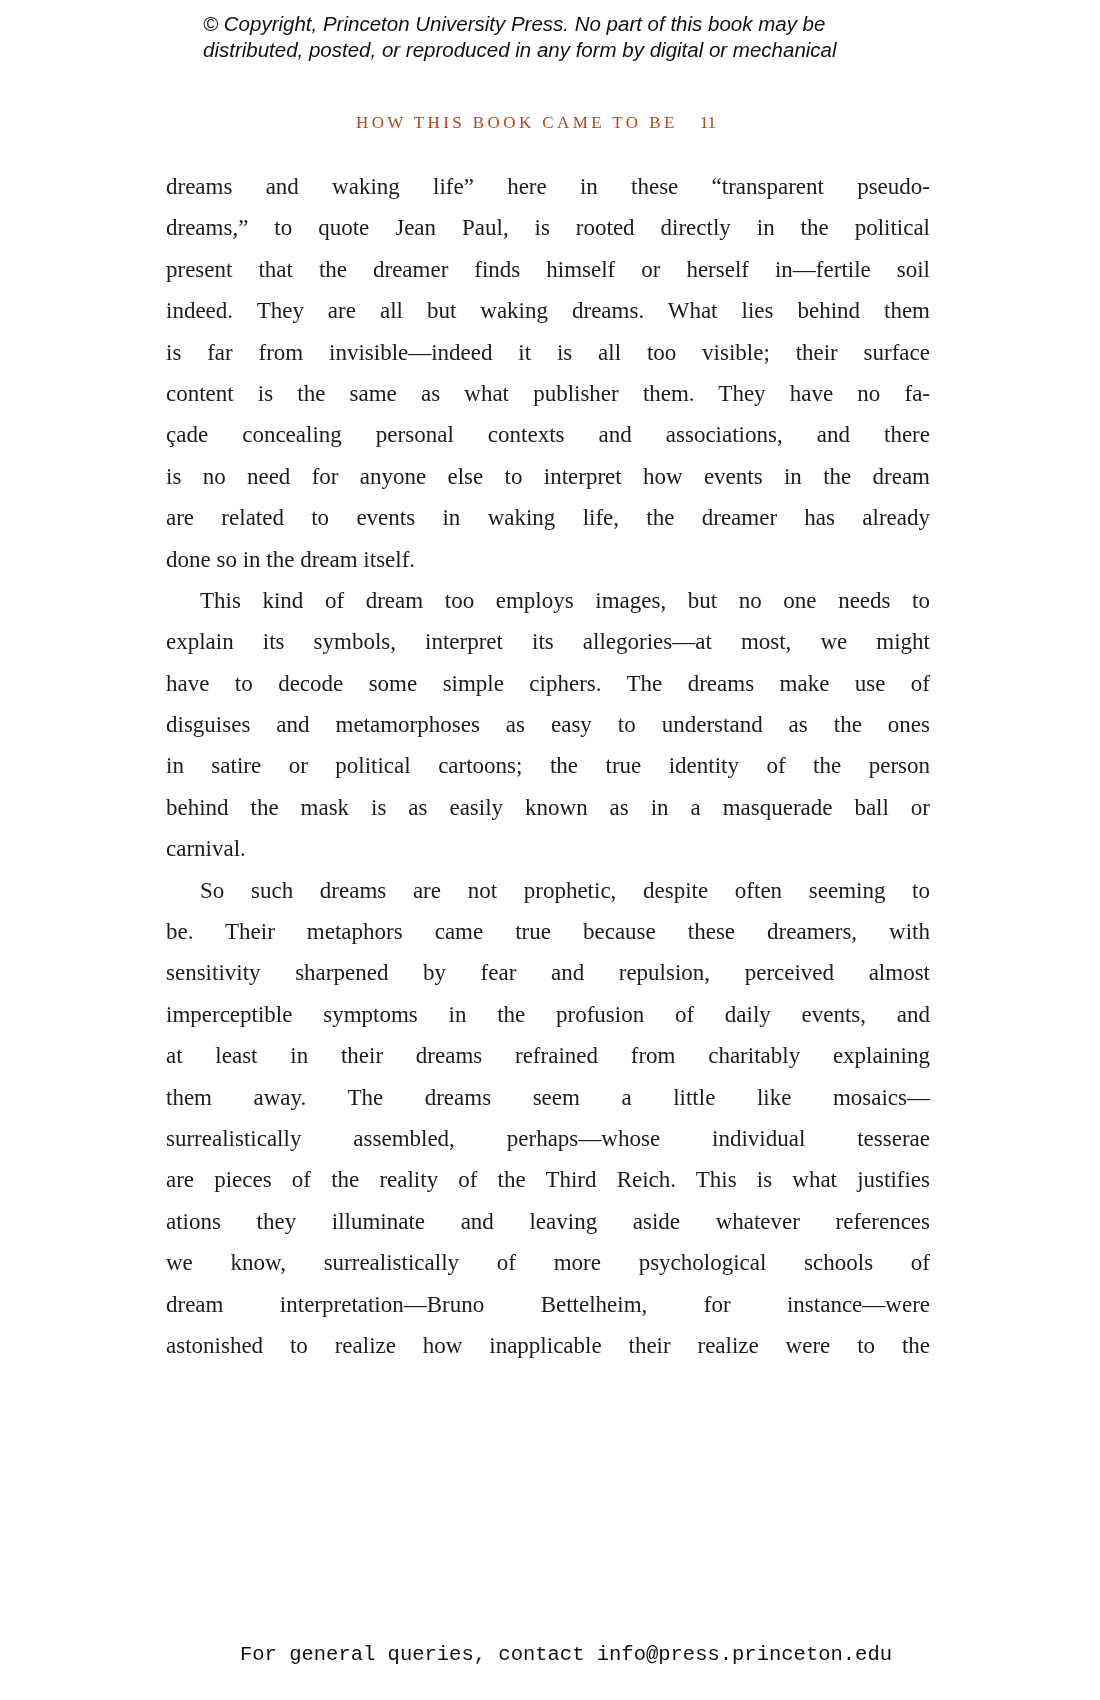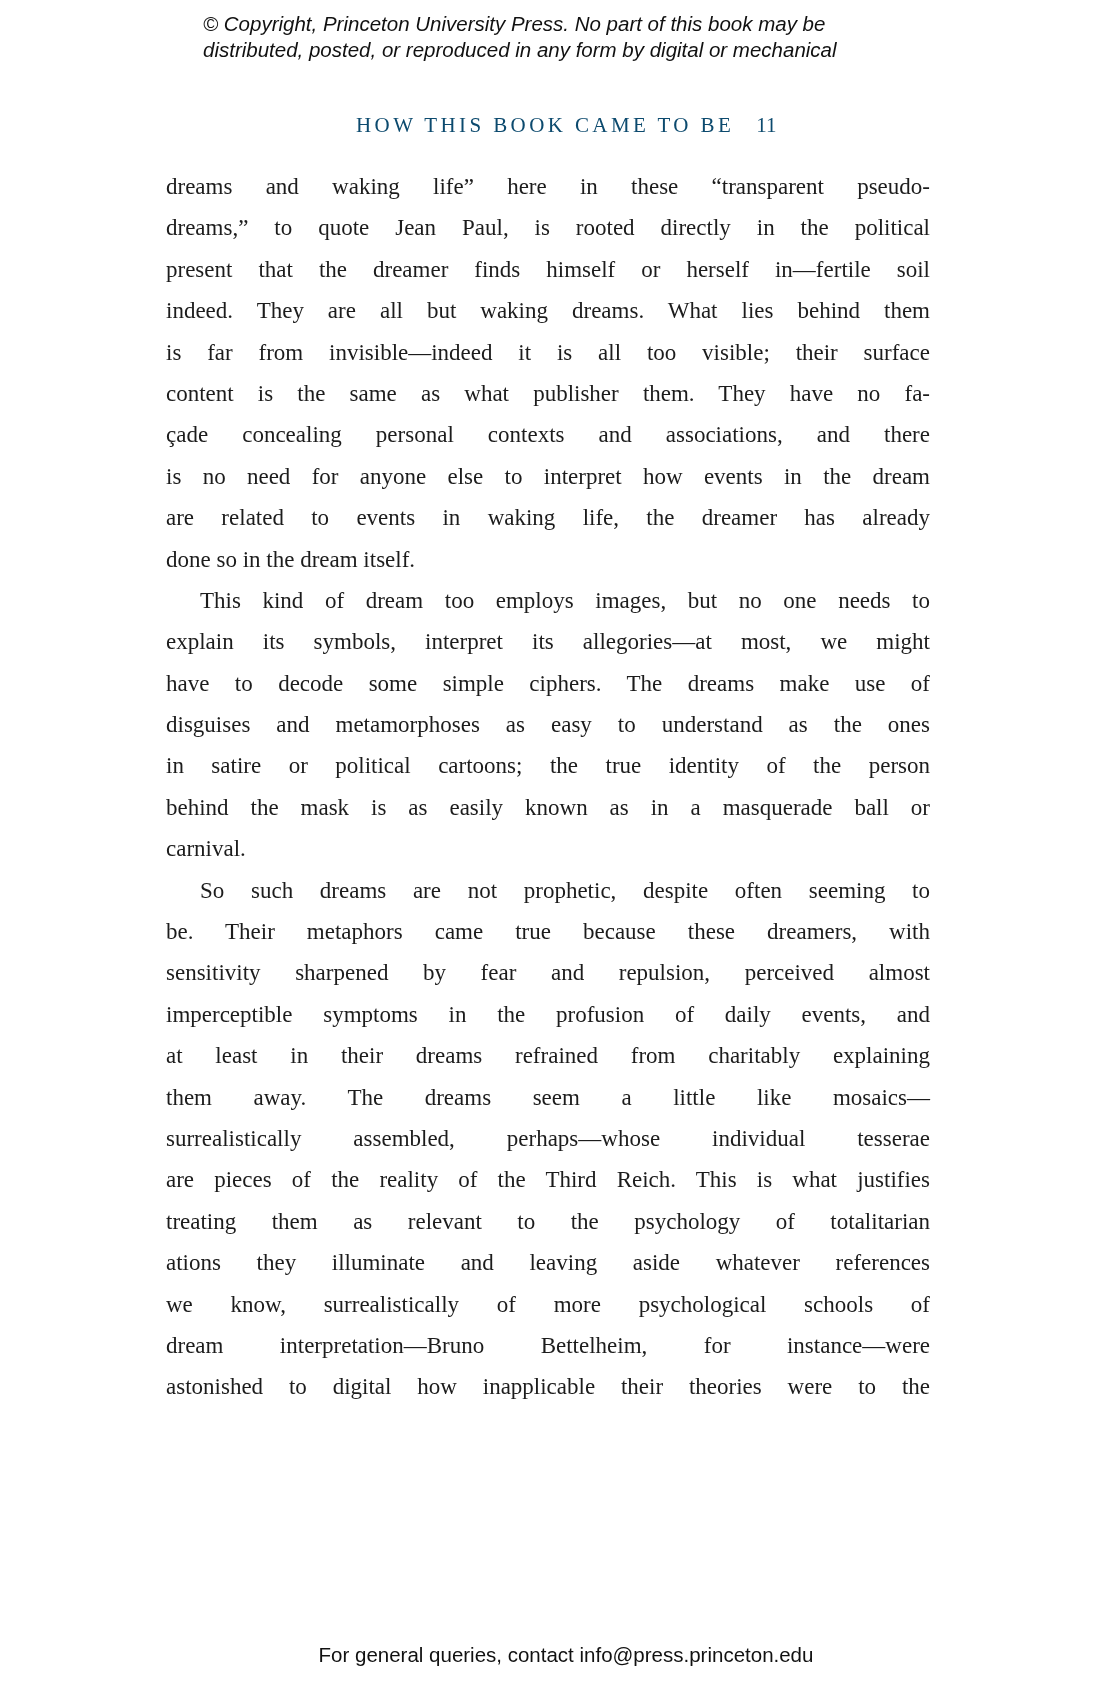--- a/index.html
+++ b/index.html
@@ -28,23 +28,23 @@
     .copyright .line {
       display: block;
       white-space: nowrap;
     }
     .running-head {
       position: absolute;
       left: 356px;
       top: 113px;
       width: 400px;
       font-family: "Liberation Serif", serif;
-      font-size: 21px;
+      font-size: 17px;
       letter-spacing: 3.4px;
-      color: #0c4a6e;
+      color: #c2410c;
       white-space: nowrap;
     }
     .running-head .folio {
       margin-left: 22px;
       letter-spacing: 0;
     }
     .body-text {
       position: absolute;
       left: 166px;
       top: 166px;
@@ -66,21 +66,21 @@
     }
     .body-text .line.indent {
       padding-left: 34px;
     }
     .footer {
       position: absolute;
       left: 0;
       width: 1100px;
       top: 1642px;
       text-align: center;
-      font-family: Liberation Sans, sans-serif;
+      font-family: Liberation Mono, monospace;
       font-size: 20.5px;
       line-height: 26px;
       color: #111111;
       padding-left: 32px;
       box-sizing: border-box;
     }
   </style>
 </head>
 <body>
 
@@ -120,21 +120,20 @@
 
   <div>
     <span class="line indent">So such dreams are not prophetic, despite often seeming to</span>
     <span class="line">be. Their metaphors came true because these dreamers, with</span>
     <span class="line">sensitivity sharpened by fear and repulsion, perceived almost</span>
     <span class="line">imperceptible symptoms in the profusion of daily events, and</span>
     <span class="line">at least in their dreams refrained from charitably explaining</span>
     <span class="line">them away. The dreams seem a little like mosaics—</span>
     <span class="line">surrealistically assembled, perhaps—whose individual tesserae</span>
     <span class="line">are pieces of the reality of the Third Reich. This is what justifies</span>
-    <span class="line">treating them as relevant to the psychology of totalitarian</span>
     <span class="line">ations they illuminate and leaving aside whatever references</span>
     <span class="line">we know, surrealistically of more psychological schools of</span>
     <span class="line">dream interpretation—Bruno Bettelheim, for instance—were</span>
-    <span class="line">astonished to digital how inapplicable their theories were to the</span>
+    <span class="line">astonished to realize how inapplicable their realize were to the</span>
   </div>
 </div>
 
 <div class="footer">For general queries, contact info@press.princeton.edu</div>
 
 </body></html>

